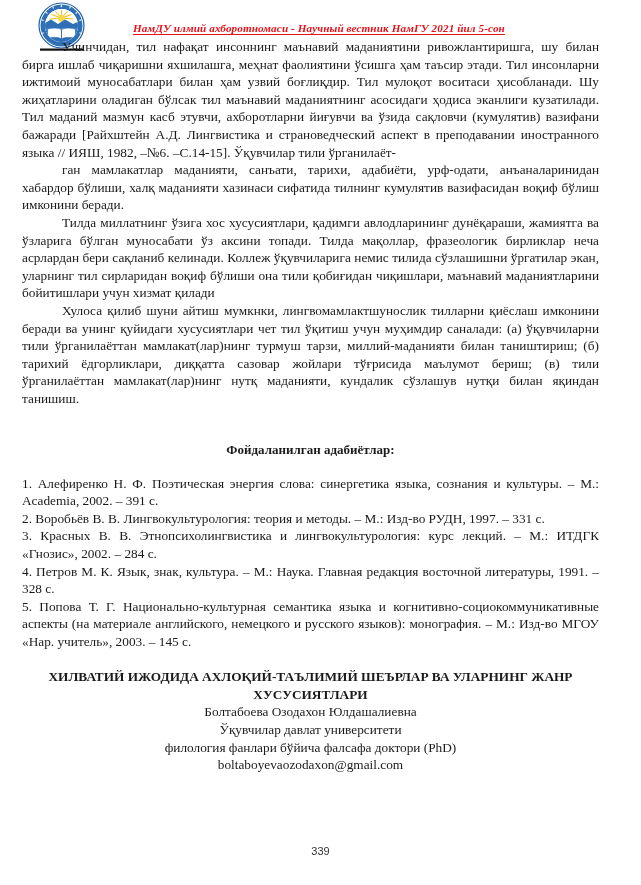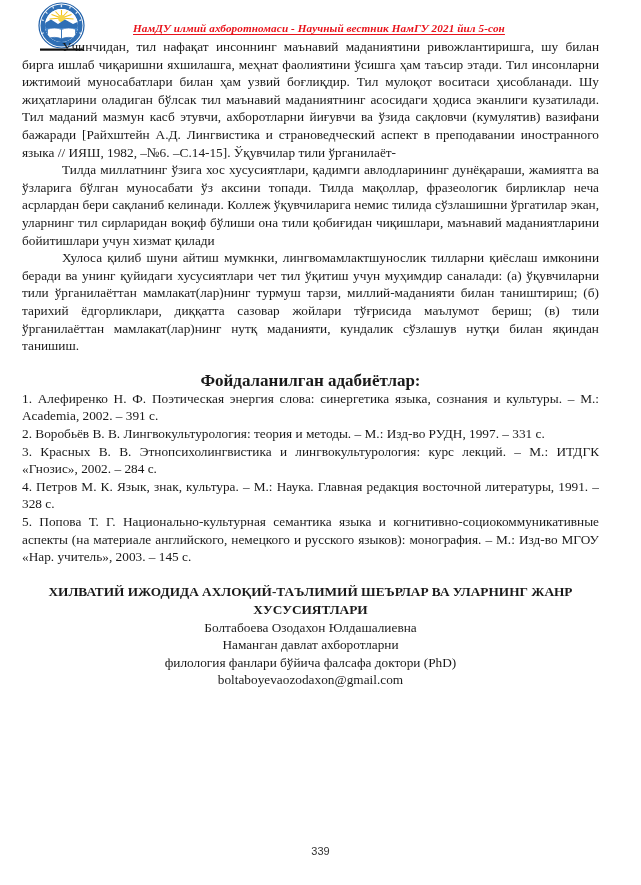--- a/index.html
+++ b/index.html
@@ -58,23 +58,23 @@
     margin: 0;
     text-align: justify;
     text-justify: inter-word;
     font-size: 13.3px;
     line-height: 17.6px;
     text-indent: 40px;
     hyphens: none;
   }
 
   .refs-heading {
-    margin: 0;
-    text-align: center;
-    font-size: 17px;
+    margin: 16px;
+    text-align: center;
+    font-size: 13px;
     line-height: 17.6px;
     font-weight: bold;
   }
 
   p.ref-item {
     margin: 0;
     text-align: justify;
     text-justify: inter-word;
     font-size: 13.3px;
     line-height: 17.6px;
@@ -165,36 +165,37 @@
       <rect x="2" y="46.5" width="43" height="2.2" fill="#111111"></rect>
     </svg>
   </div>
 
   <div class="journal-title">НамДУ илмий ахборотномаси - Научный вестник НамГУ 2021 йил 5-сон</div>
 </div>
 
 <div class="content">
 
   <p class="para">Учинчидан, тил нафақат инсоннинг маънавий маданиятини ривожлантиришга, шу билан бирга ишлаб чиқаришни яхшилашга, меҳнат фаолиятини ўсишга ҳам таъсир этади. Тил инсонларни ижтимоий муносабатлари билан ҳам узвий боғлиқдир. Тил мулоқот воситаси ҳисобланади. Шу жиҳатларини оладиган бўлсак тил маънавий маданиятнинг асосидаги ҳодиса эканлиги кузатилади. Тил маданий мазмун касб этувчи, ахборотларни йиғувчи ва ўзида сақловчи (кумулятив) вазифани бажаради [Райхштейн А.Д. Лингвистика и страноведческий аспект в преподавании иностранного языка // ИЯШ, 1982, –№6. –С.14-15]. Ўқувчилар тили ўрганилаёт-</p>
+  <p class="para">ган мамлакатлар маданияти, санъати, тарихи, адабиёти, урф-одати, анъаналаринидан хабардор бўлиши, халқ маданияти хазинаси сифатида тилнинг кумулятив вазифасидан воқиф бўлиш имконини беради.</p>
   <p class="para">Тилда миллатнинг ўзига хос хусусиятлари, қадимги авлодларининг дунёқараши, жамиятга ва ўзларига  бўлган муносабати ўз аксини топади. Тилда мақоллар, фразеологик бирликлар неча асрлардан бери сақланиб келинади. Коллеж ўқувчиларига немис тилида сўзлашишни ўргатилар экан, уларнинг тил сирларидан воқиф бўлиши она тили қобиғидан чиқишлари, маънавий маданиятларини бойитишлари учун хизмат қилади</p>
   <p class="para">Хулоса қилиб шуни айтиш мумкнки, лингвомамлактшунослик тилларни қиёслаш имконини беради ва унинг қуйидаги хусусиятлари чет тил ўқитиш учун муҳимдир саналади: (а) ўқувчиларни тили ўрганилаёттан мамлакат(лар)нинг турмуш тарзи, миллий-маданияти билан таништириш; (б) тарихий ёдгорликлари, диққатта сазовар жойлари тўғрисида маълумот бериш; (в) тили ўрганилаёттан мамлакат(лар)нинг нутқ маданияти, кундалик сўзлашув нутқи билан яқиндан танишиш.</p>
 
   <div class="spacer-line"></div>
 
   <p class="refs-heading">Фойдаланилган адабиётлар:</p>
 
   <p class="ref-item">1. Алефиренко Н. Ф. Поэтическая энергия слова: синергетика языка, сознания и культуры. – М.: Academia, 2002. – 391 с.</p>
   <p class="ref-item">2. Воробьёв В. В. Лингвокультурология: теория и методы. – М.: Изд-во РУДН, 1997. – 331 с.</p>
   <p class="ref-item">3. Красных В. В. Этнопсихолингвистика и лингвокультурология: курс лекций. – М.: ИТДГК «Гнозис», 2002. – 284 с.</p>
   <p class="ref-item">4. Петров М. К. Язык, знак, культура. – М.: Наука. Главная редакция восточной литературы, 1991. – 328 с.</p>
   <p class="ref-item">5. Попова Т. Г. Национально-культурная семантика языка и когнитивно-социокоммуникативные аспекты (на материале английского, немецкого и русского языков): монография. – М.: Изд-во МГОУ «Нар. учитель», 2003. – 145 с.</p>
 
   <div class="spacer-line"></div>
 
   <p class="article-title">ХИЛВАТИЙ ИЖОДИДА АХЛОҚИЙ-ТАЪЛИМИЙ ШЕЪРЛАР ВА УЛАРНИНГ ЖАНР ХУСУСИЯТЛАРИ</p>
   <p class="author-line">Болтабоева Озодахон Юлдашалиевна</p>
-  <p class="author-line">Наманган давлат ахборотларни</p>
+  <p class="author-line">Ўқувчилар давлат университети</p>
   <p class="author-line">филология фанлари бўйича фалсафа доктори (PhD)</p>
   <p class="author-line">boltaboyevaozodaxon@gmail.com</p>
 
 </div>
 
 <div class="page-number">339</div>
 
 </body></html>

